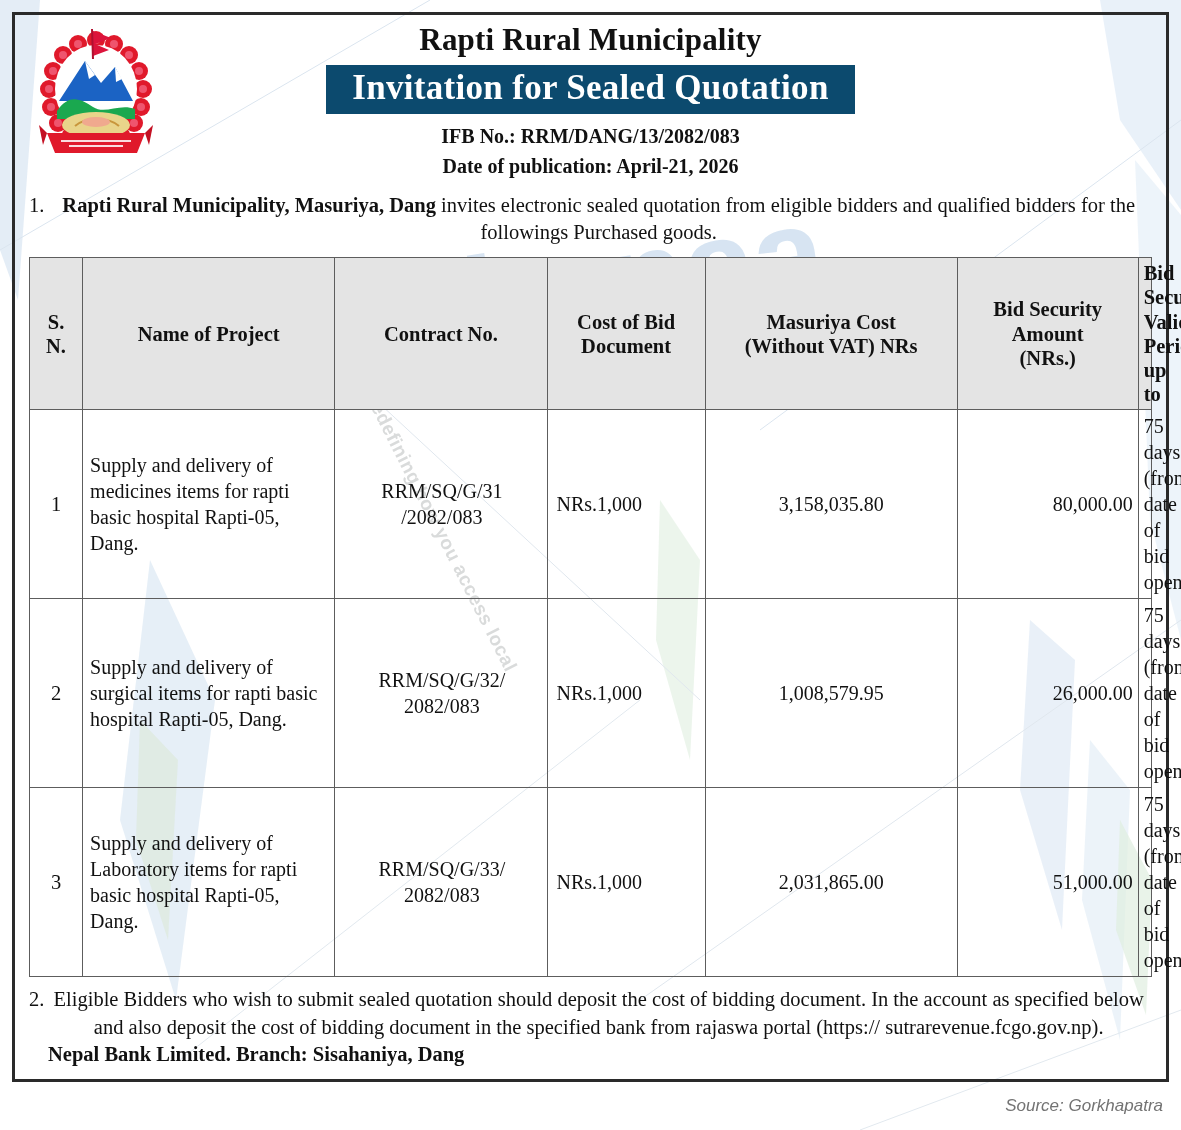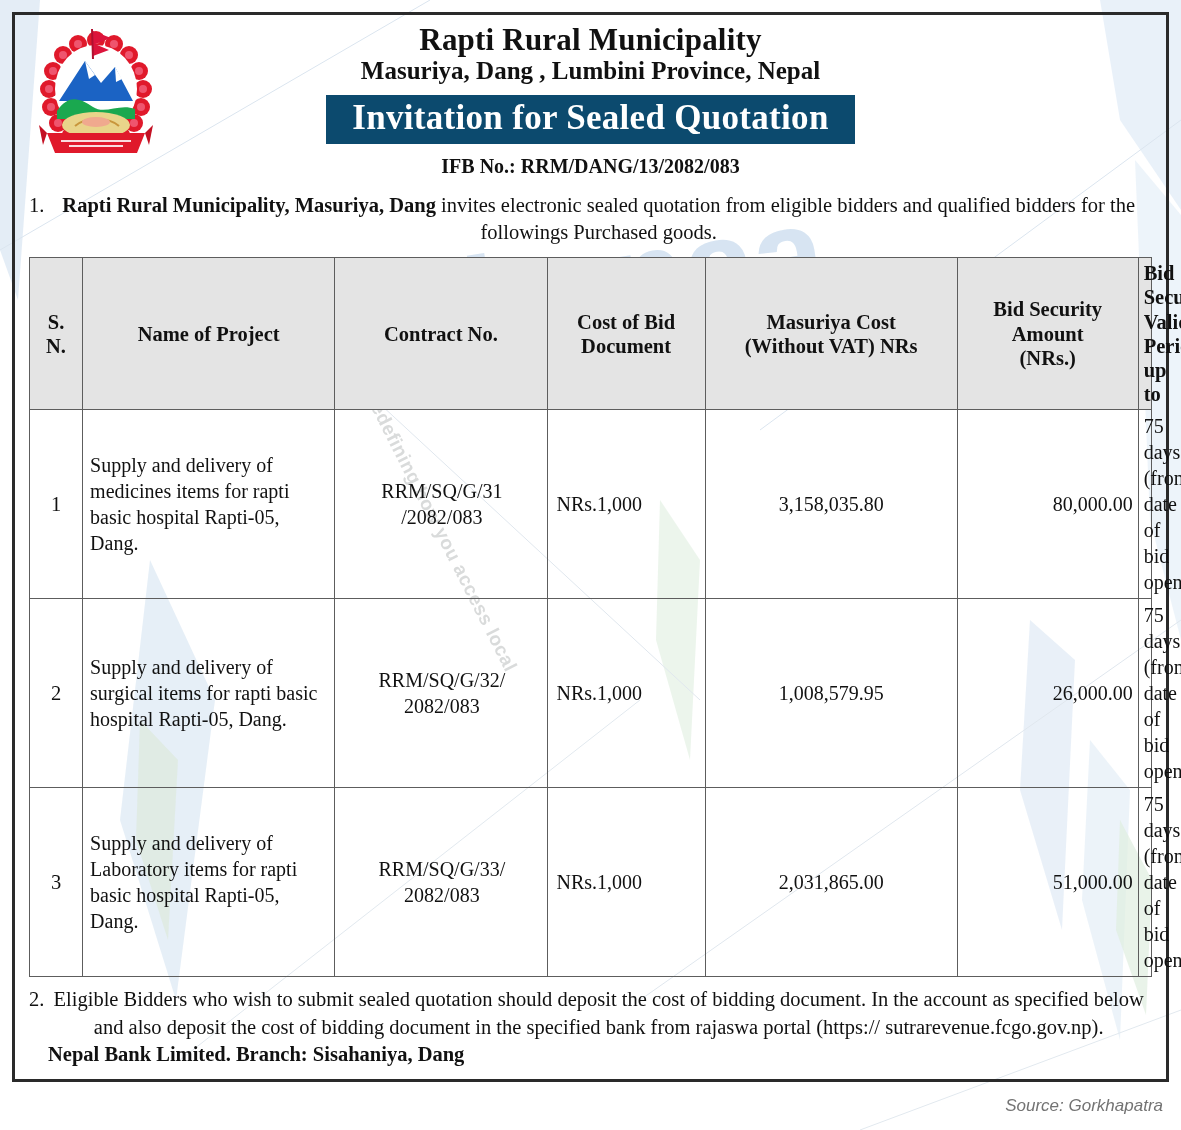--- a/index.html
+++ b/index.html
@@ -263,23 +263,23 @@
       <path d="M10 106 L108 106 L100 126 L18 126 Z" fill="#e0192b"></path>
       <path d="M10 106 L2 98 L6 118 Z" fill="#c41023"></path>
       <path d="M108 106 L116 98 L112 118 Z" fill="#c41023"></path>
       <g fill="#ffffff" opacity=".85">
         <rect x="24" y="113" width="70" height="2"></rect>
         <rect x="32" y="118" width="54" height="2"></rect>
       </g>
     </svg>
 
     <div class="hdr-line1">Rapti Rural Municipality</div>
-    <div class="hdr-line3">Masuriya, Dang , Lumbini Province, Nepal</div>
     <div id="title-banner">Invitation for Sealed Quotation</div>
     <div class="hdr-ifb">IFB No.: RRM/DANG/13/2082/083</div>
+    <div class="hdr-date">Date of publication: April-21, 2026</div>
   </div>
 
   <div id="body-area">
 
     <div class="para" id="para1">
       <span class="num">1.</span>
       <span class="txt"><span class="b">Rapti Rural Municipality, Masuriya, Dang</span><span> invites electronic sealed quotation from eligible bidders and qualified bidders for the followings Purchased goods.</span></span>
     </div>
 
     <table id="bid-table">

